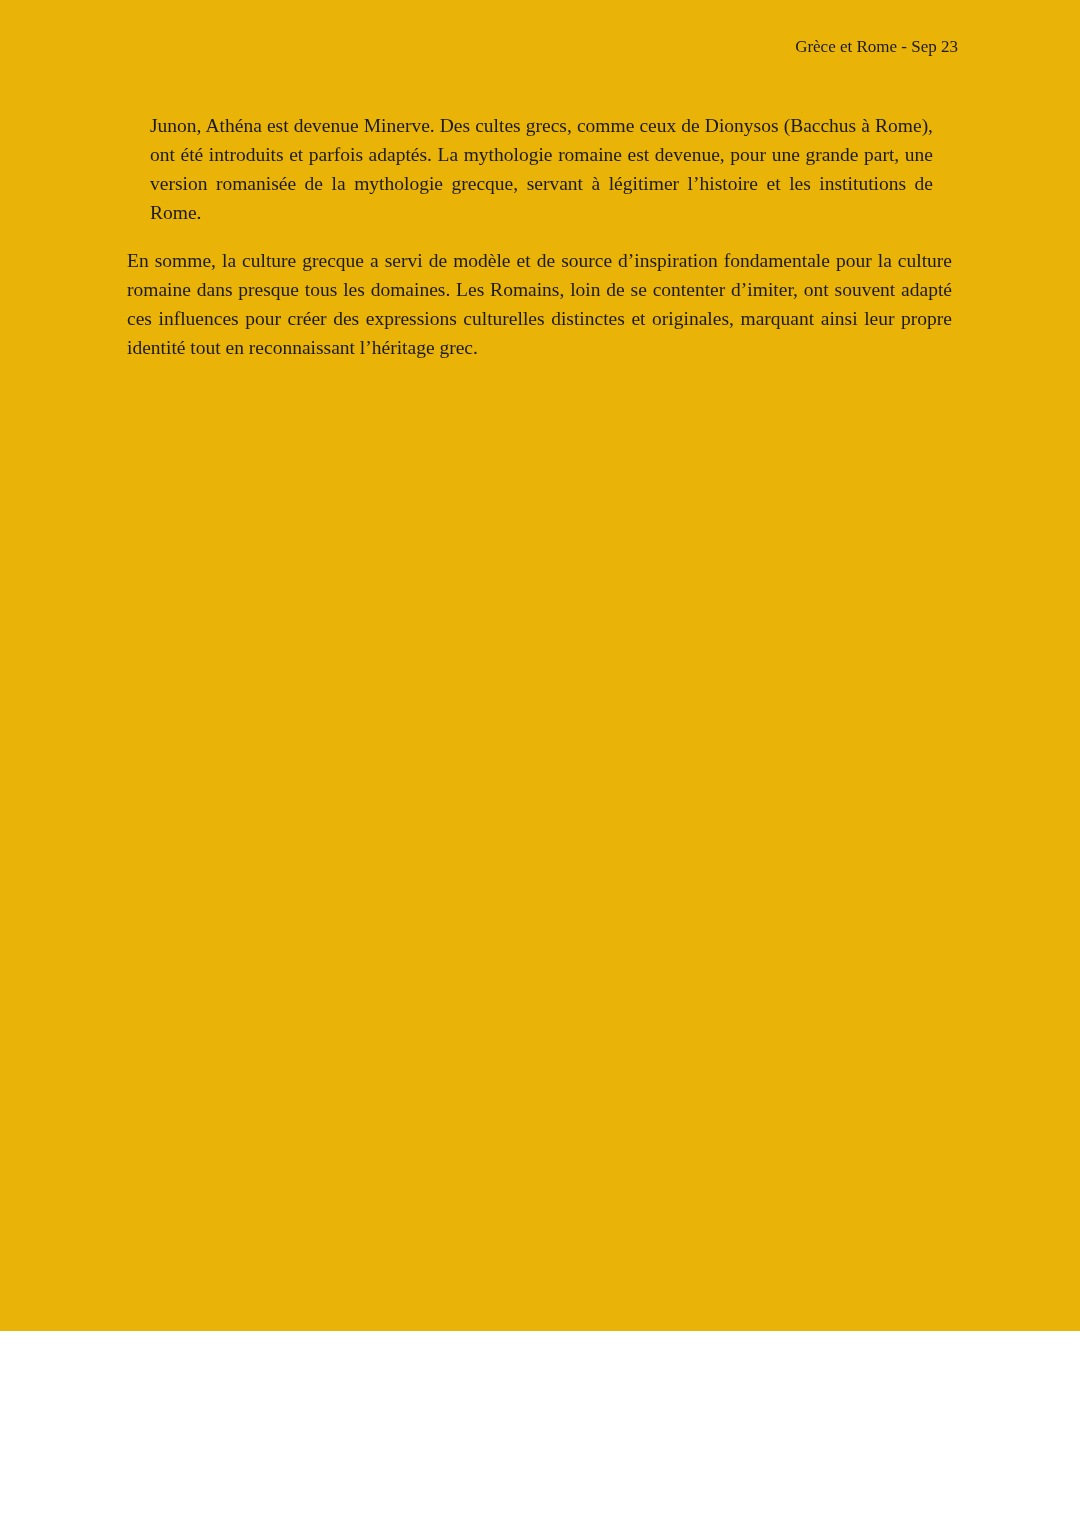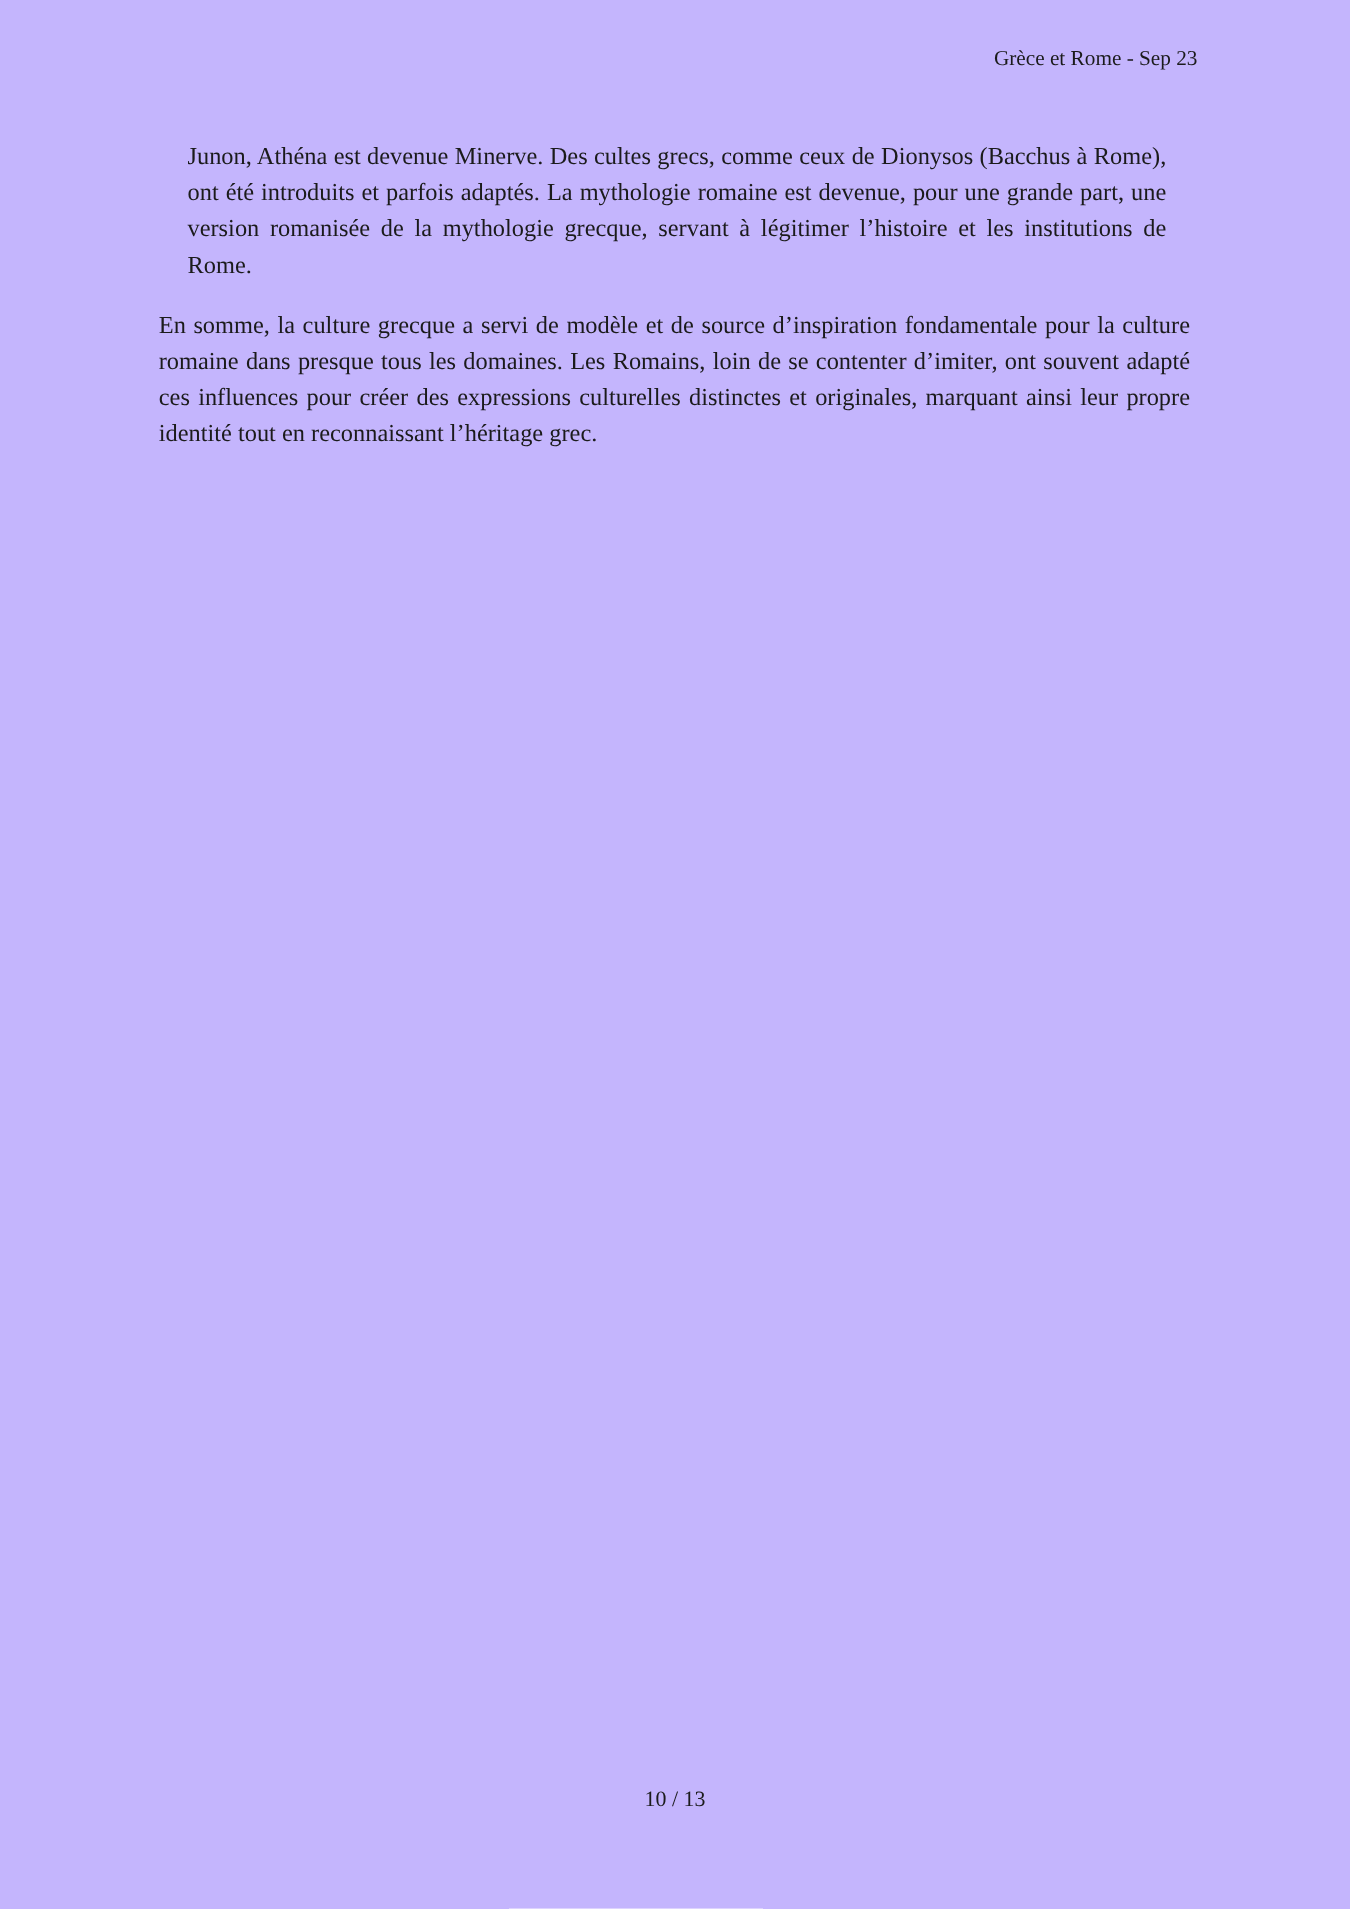--- a/index.html
+++ b/index.html
@@ -3,22 +3,22 @@
 <meta charset="utf-8">
 <style>
   html, body {
     margin: 0;
     padding: 0;
     background: #ffffff;
   }
   .page {
     position: relative;
     width: 1080px;
-    height: 1527px;
-    background: #c4b5fd;
+    height: 1331px;
+    background: #eab308;
     color: #1b1b1b;
     font-family: "Liberation Serif", "DejaVu Serif", serif;
     overflow: hidden;
   }
   .running-header {
     position: absolute;
     top: 36px;
     left: 127px;
     right: 122px;
     text-align: right;

